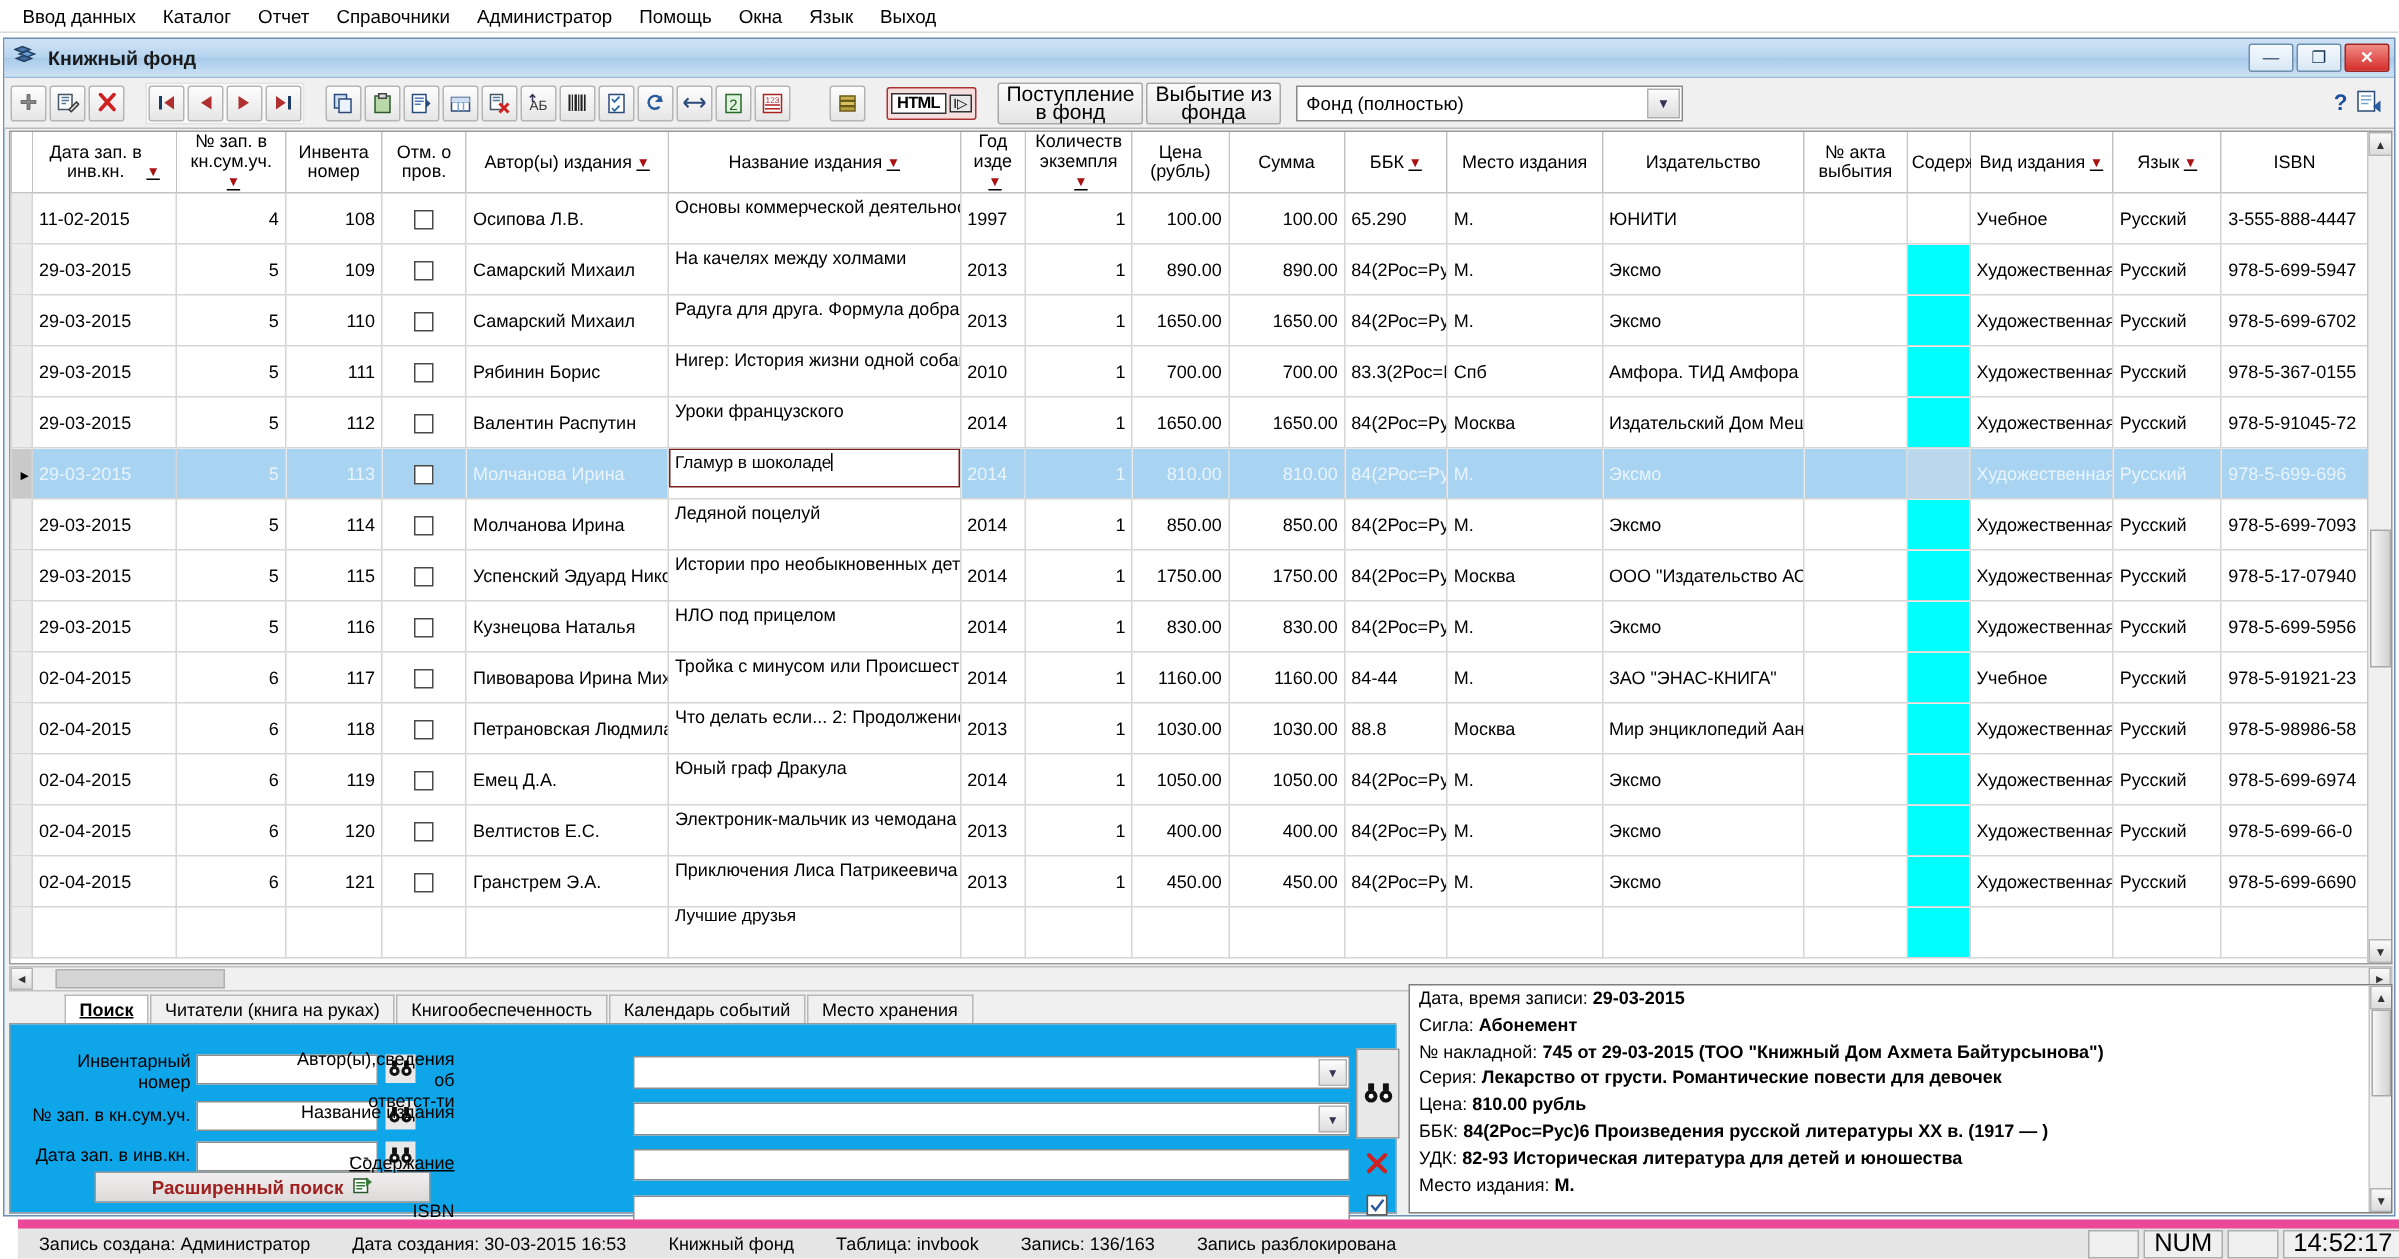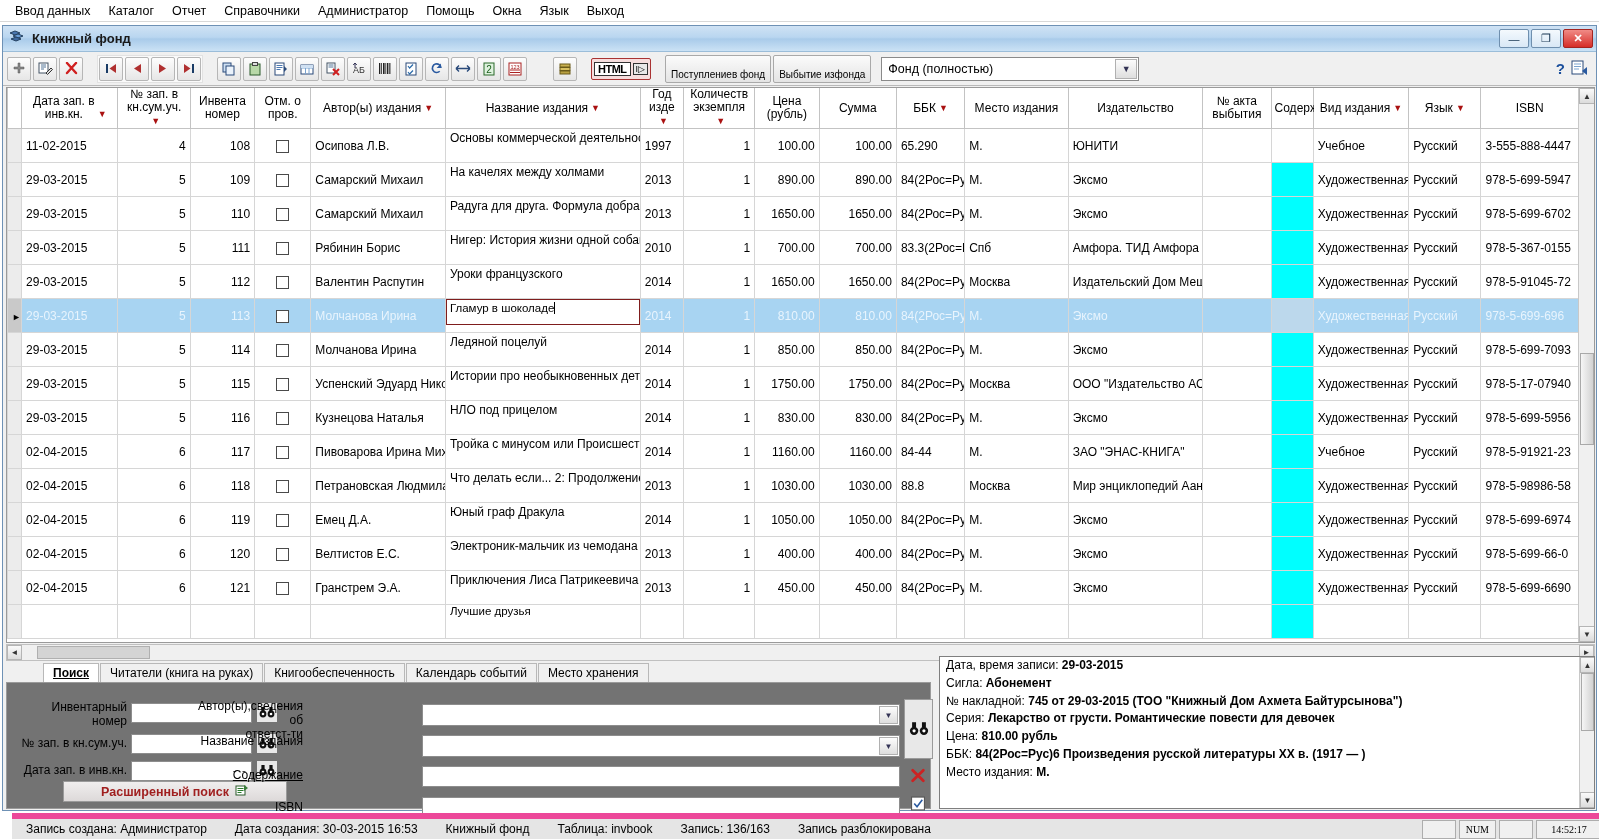--- a/index.html
+++ b/index.html
@@ -74,22 +74,22 @@
     font-size: 13px; color:#2a4a7a; border-radius:2px;
     overflow:hidden;
   }
   .tbtn svg { display:block; }
   .tgap { width: 10px; }
   .navgroup { display:flex; gap:2px; background:#fafafa; padding:1px; border:1px solid #e2e2e2;}
   .bigbtn {
     height: 28px; padding: 1px 5px;
     border: 1px solid #a9a9a9;
     background: linear-gradient(to bottom,#fbfbfb,#e4e4e4);
-    font-size: 10px; line-height: 11.5px;
-    display:flex; flex-direction:row; align-items:flex-end; justify-content:center;
+    font-size: 14px; line-height: 11.5px;
+    display:flex; flex-direction:column; align-items:center; justify-content:center;
     text-align:center; border-radius:2px; color:#000;
   }
   #fondsel {
     height: 24px; width: 258px;
     border: 1px solid #8a8a8a; background:#fff;
     display:flex; align-items:center;
     padding-left: 6px; font-size: 12.5px; margin-left:8px;
   }
   #fondsel .arrow {
     margin-left:auto; width:22px; height:20px; margin-right:1px;
@@ -107,20 +107,21 @@
   table.grid { border-collapse: collapse; table-layout: fixed; width: 1572px; }
   table.grid th {
     background:#ffffff;
     border:1px solid #c3c3c3;
     border-top:none;
     font-weight:normal; font-size:12px; color:#000;
     height:36px; padding:0 3px;
     position:relative;
     text-align:center;
     vertical-align:middle;
+    text-decoration:underline;
   }
   th .hdrtxt { display:inline-block; line-height:13px; }
   th .sortarr {
     color:#a11; font-size:9px; margin-left:3px; position:relative; top:-1px;
   }
   table.grid td {
     border:1px solid #d6d6d6;
     height:34px; padding:0 4px;
     font-size:12px; color:#000;
     white-space:nowrap; overflow:hidden;
@@ -174,21 +175,21 @@
     position:absolute; left:3px; top:638px; width:925px; height:145px;
   }
   #tabs { display:flex; align-items:flex-end; height:19px; border-bottom:1px solid #9a9a9a;padding-left:37px; }
   .tab {
     height:19px; padding:0 9px; font-size:12px; color:#000;
     border:1px solid #b8b8b8; border-bottom:none; background:#f0f0f0;
     display:flex; align-items:center; margin-right:1px;
   }
   .tab.active { background:#ffffff; font-weight:bold; text-decoration:underline; color:#000; }
   #searchpanel {
-    height:126px; border:1px solid #9a9a9a; border-top:none; background:#737373;
+    height:126px; border:1px solid #9a9a9a; border-top:none; background:#0ea5e9;
     position:relative;
   }
   .lbl { font-size:12px; color:#000; text-align:right; position:absolute; line-height:14px; }
   .inp {
     position:absolute; border:1px solid #8d8d8d; background:#fff; height:20px;
     font-size:12px; color:#000; padding:1px 4px; display:flex; align-items:center;
   }
   .inp.dt { justify-content:flex-end; letter-spacing:1px; color:#333;}
   .binoc { position:absolute; width:20px; height:19px; background:#e8e8e8;
            display:flex; align-items:center; justify-content:center; }
@@ -225,21 +226,21 @@
 
   
   #statusbar {
     position:absolute; left:0; bottom:0; width:1599px; height:26px;
     background:#e5e5e5; border-top:6px solid #ec4899;
     display:flex; align-items:center; font-size:12px; color:#000;margin-left:12px;
   }
   #statusbar .sseg { padding:0 14px; white-space:nowrap; }
   .sbox { height:19px; min-width:34px; border:1px solid #adadad; background:#f0f0f0;
           display:flex; align-items:center; justify-content:center; margin-right:3px;
-          padding:0 6px; font-size:10px;font-family:Liberation Serif, serif; }
+          padding:0 6px; font-size:17px; }
 </style>
 </head>
 <body>
 
 <div id="menubar">
   <div class="mi">Ввод данных</div>
   <div class="mi">Каталог</div>
   <div class="mi">Отчет</div>
   <div class="mi">Справочники</div>
   <div class="mi">Администратор</div>
@@ -920,20 +921,21 @@
   </div>
 
   <div id="detail">
     <div id="detail-lines">
         <div class="line"><span>Дата, время записи: </span><b>29-03-2015</b></div>
         <div class="line"><span>Сигла: </span><b>Абонемент</b></div>
         <div class="line"><span>№ накладной: </span><b>745 от 29-03-2015 (ТОО "Книжный Дом Ахмета Байтурсынова")</b></div>
         <div class="line"><span>Серия: </span><b>Лекарство от грусти. Романтические повести для девочек</b></div>
         <div class="line"><span>Цена: </span><b>810.00 рубль</b></div>
         <div class="line"><span>ББК: </span><b>84(2Рос=Рус)6 Произведения русской литературы ХХ в. (1917 — )</b></div>
+        <div class="line"><span>УДК: </span><b>82-93 Историческая литература для детей и юношества</b></div>
         <div class="line"><span>Место издания: </span><b>М.</b></div>
       </div>
     <div id="dscroll">
       <div class="sbtn" style="position:absolute;top:0;left:0;width:15px;">▲</div>
       <div style="position:absolute;left:1px;top:16px;width:13px;height:58px;background:linear-gradient(to right,#f6f6f6,#d2d2d2);border:1px solid #a9a9a9;"></div>
       <div class="sbtn" style="position:absolute;bottom:0;left:0;width:15px;">▼</div>
     </div>
   </div>
 
 </div>

